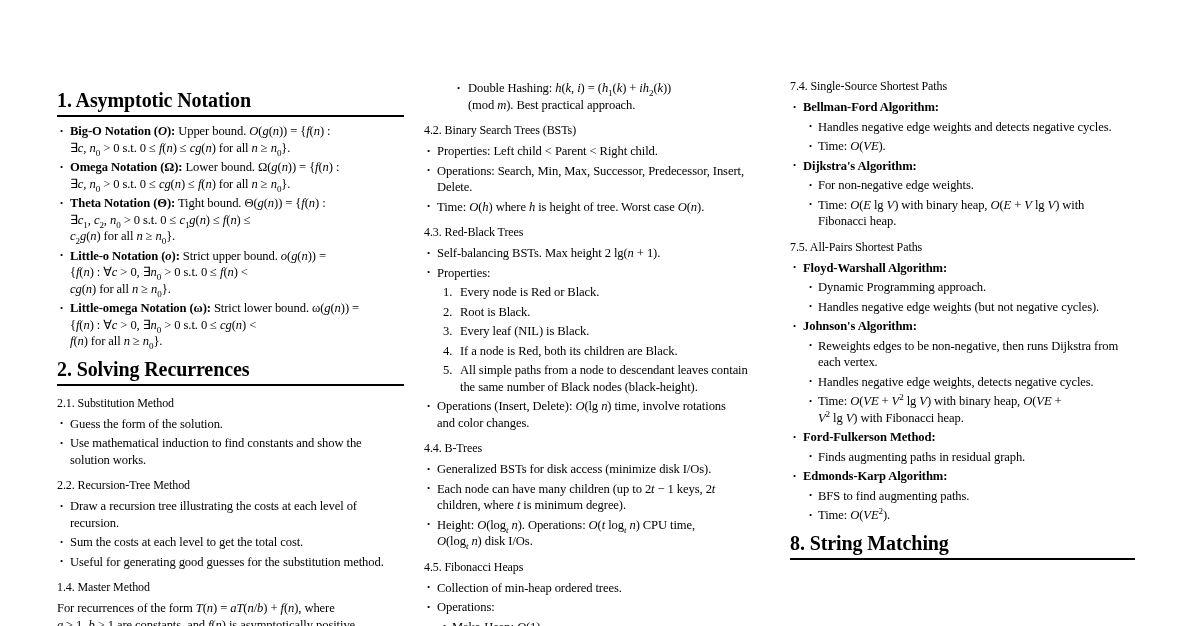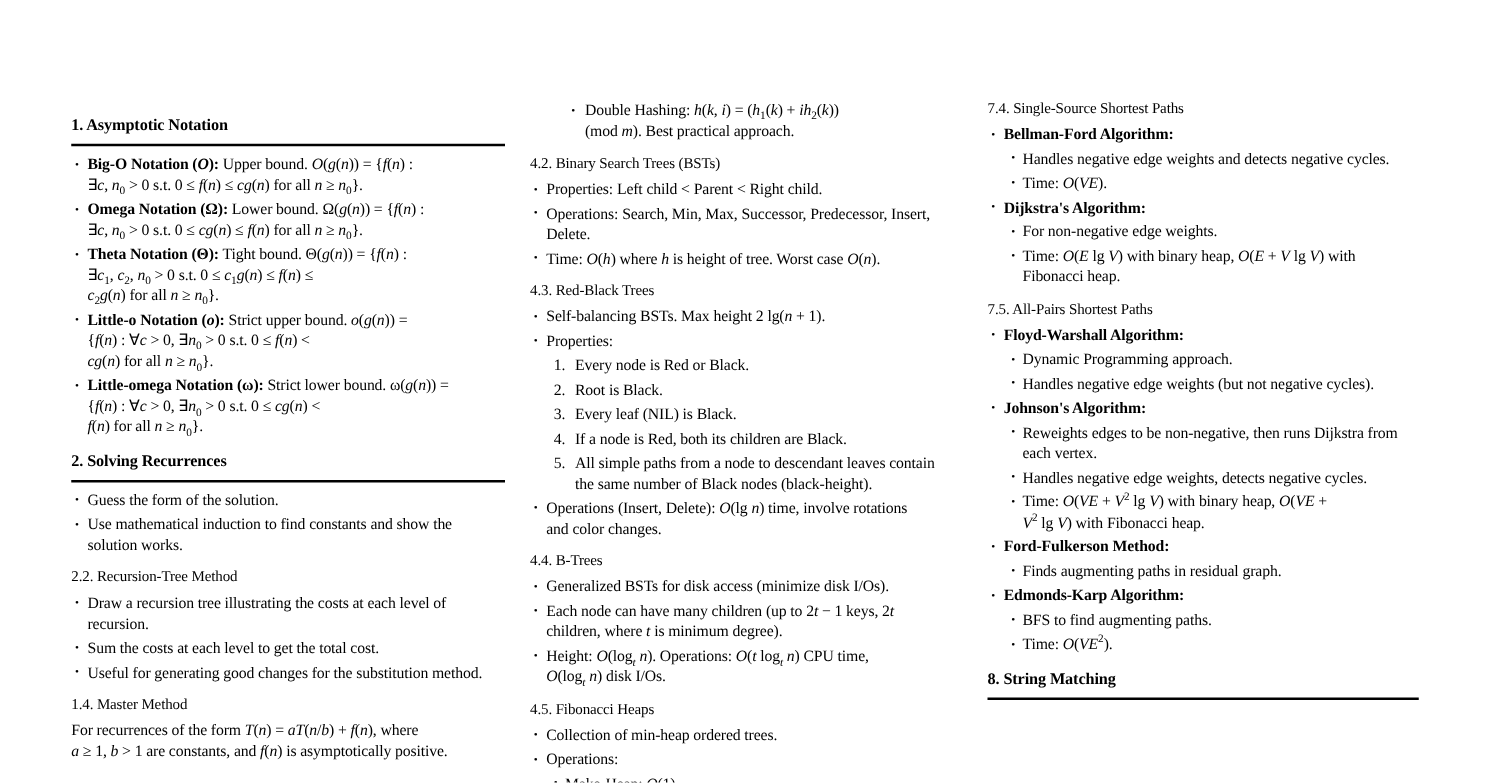--- a/index.html
+++ b/index.html
@@ -13,21 +13,21 @@
     overflow:hidden;
     position:relative;
   }
   .col { position:absolute; top:0; }
   #col-left  { left:57px;  top:91px; width:347px; }
   #col-mid   { left:424px; top:80px; width:345px; }
   #col-right { left:790px; top:78px; width:345px; }
   .col > :first-child { margin-top:0; }
 
   .sec {
-    font-size:13px; line-height:18px; font-weight:bold;
+    font-size:20px; line-height:18px; font-weight:bold;
     padding-bottom:6px; border-bottom:2px solid #000;
     margin:10px 0 6px 0;
   }
   .sub {
     font-size:12px; line-height:17px; font-weight:normal;
     margin:9px 0 4px 0;
   }
   .para { margin-top:4px; }
 
   .it { position:relative; margin-top:3px; }
@@ -55,27 +55,28 @@
   <div class="col" id="col-left">
     <div class="sec">1. Asymptotic Notation</div>
     <div class="it l1"><b>Big-O Notation (<i>O</i>):</b> Upper bound. <i>O</i>(<i>g</i>(<i>n</i>)) = {<i>f</i>(<i>n</i>) :<br>∃<i>c</i>, <i>n</i><sub>0</sub> &gt; 0 s.t. 0 ≤ <i>f</i>(<i>n</i>) ≤ <i>cg</i>(<i>n</i>) for all <i>n</i> ≥ <i>n</i><sub>0</sub>}.</div>
     <div class="it l1"><b>Omega Notation (Ω):</b> Lower bound. Ω(<i>g</i>(<i>n</i>)) = {<i>f</i>(<i>n</i>) :<br>∃<i>c</i>, <i>n</i><sub>0</sub> &gt; 0 s.t. 0 ≤ <i>cg</i>(<i>n</i>) ≤ <i>f</i>(<i>n</i>) for all <i>n</i> ≥ <i>n</i><sub>0</sub>}.</div>
     <div class="it l1"><b>Theta Notation (Θ):</b> Tight bound. Θ(<i>g</i>(<i>n</i>)) = {<i>f</i>(<i>n</i>) :<br>∃<i>c</i><sub>1</sub>, <i>c</i><sub>2</sub>, <i>n</i><sub>0</sub> &gt; 0 s.t. 0 ≤ <i>c</i><sub>1</sub><i>g</i>(<i>n</i>) ≤ <i>f</i>(<i>n</i>) ≤<br><i>c</i><sub>2</sub><i>g</i>(<i>n</i>) for all <i>n</i> ≥ <i>n</i><sub>0</sub>}.</div>
     <div class="it l1"><b>Little-o Notation (<i>o</i>):</b> Strict upper bound. <i>o</i>(<i>g</i>(<i>n</i>)) =<br>{<i>f</i>(<i>n</i>) : ∀<i>c</i> &gt; 0, ∃<i>n</i><sub>0</sub> &gt; 0 s.t. 0 ≤ <i>f</i>(<i>n</i>) &lt;<br><i>cg</i>(<i>n</i>) for all <i>n</i> ≥ <i>n</i><sub>0</sub>}.</div>
     <div class="it l1"><b>Little-omega Notation (ω):</b> Strict lower bound. ω(<i>g</i>(<i>n</i>)) =<br>{<i>f</i>(<i>n</i>) : ∀<i>c</i> &gt; 0, ∃<i>n</i><sub>0</sub> &gt; 0 s.t. 0 ≤ <i>cg</i>(<i>n</i>) &lt;<br><i>f</i>(<i>n</i>) for all <i>n</i> ≥ <i>n</i><sub>0</sub>}.</div>
 
     <div class="sec">2. Solving Recurrences</div>
 
+    <div class="sub">2.1. Substitution Method</div>
     <div class="it l1">Guess the form of the solution.</div>
     <div class="it l1">Use mathematical induction to find constants and show the<br>solution works.</div>
 
     <div class="sub">2.2. Recursion-Tree Method</div>
     <div class="it l1">Draw a recursion tree illustrating the costs at each level of<br>recursion.</div>
     <div class="it l1">Sum the costs at each level to get the total cost.</div>
-    <div class="it l1">Useful for generating good changes for the substitution method.</div>
+    <div class="it l1">Useful for generating good guesses for the substitution method.</div>
 
     <div class="sub">1.4. Master Method</div>
     <div class="para">For recurrences of the form <i>T</i>(<i>n</i>) = <i>aT</i>(<i>n</i>/<i>b</i>) + <i>f</i>(<i>n</i>), where<br><i>a</i> ≥ 1, <i>b</i> &gt; 1 are constants, and <i>f</i>(<i>n</i>) is asymptotically positive.</div>
 
   </div>
 
   <div class="col" id="col-mid">
     <div class="it l3">Double Hashing: <i>h</i>(<i>k</i>, <i>i</i>) = (<i>h</i><sub>1</sub>(<i>k</i>) + <i>ih</i><sub>2</sub>(<i>k</i>))<br>(mod <i>m</i>). Best practical approach.</div>
 
     <div class="sub">4.2. Binary Search Trees (BSTs)</div>

